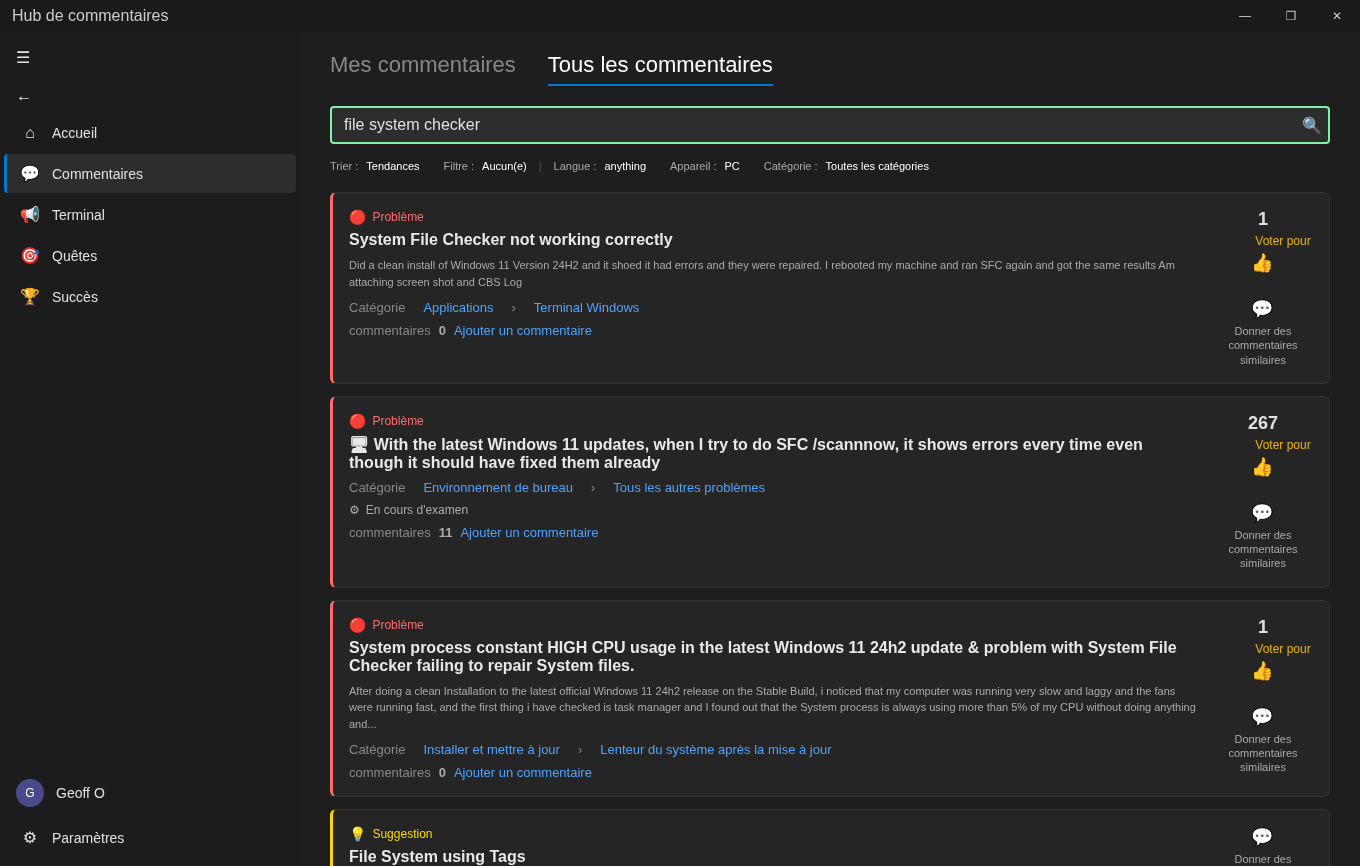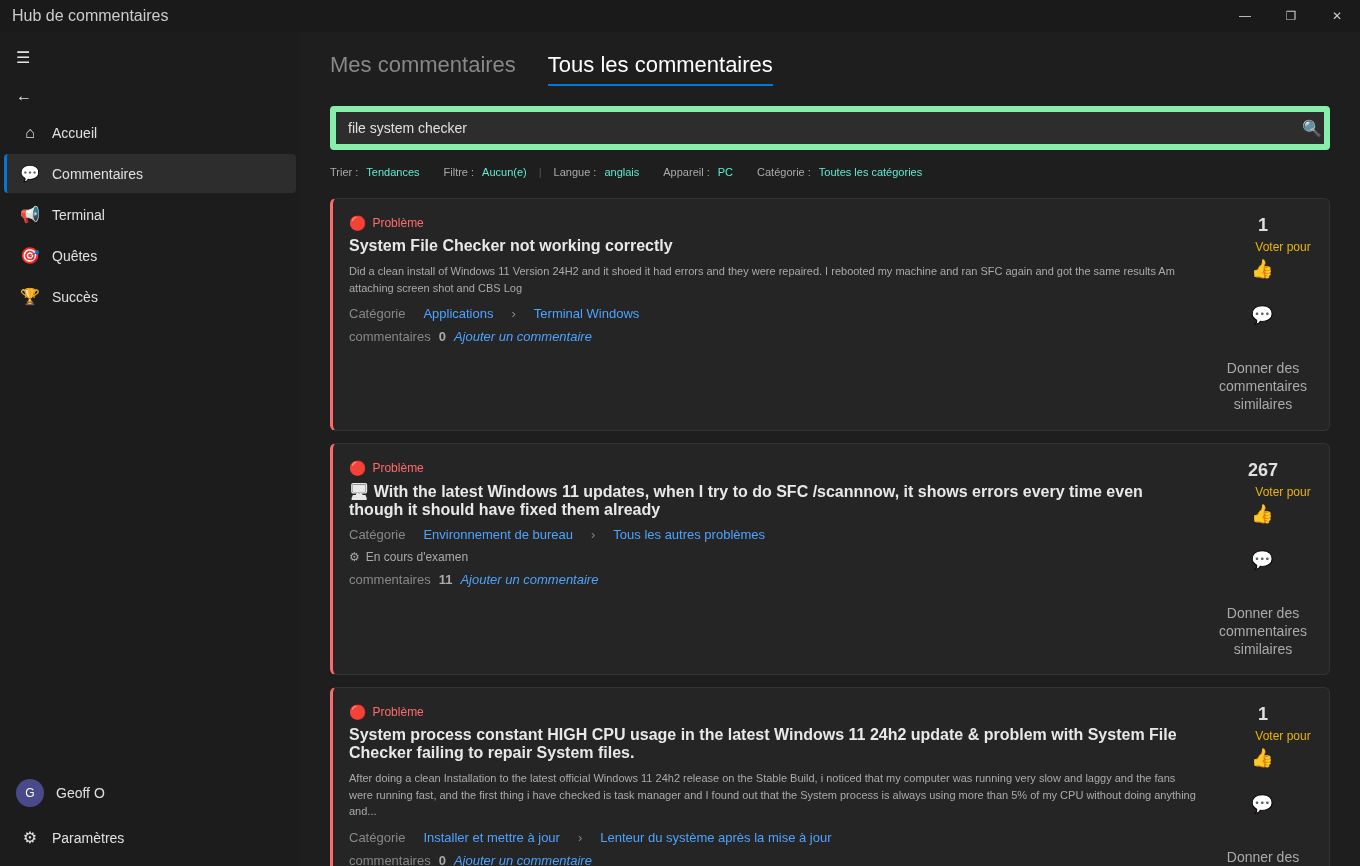--- a/index.html
+++ b/index.html
@@ -158,25 +158,25 @@
       margin-bottom: 16px;
       align-items: center;
     }
     .search-container {
       flex: 1;
       position: relative;
     }
     .search-input {
       width: 100%;
       background: #2d2d2d;
-      border: 6px solid #86efac;
+      border: 2px solid #86efac;
       border-radius: 4px;
       padding: 8px 40px 8px 12px;
       color: #e0e0e0;
-      font-size: 14px;
+      font-size: 16px;
       outline: none;
     }
     .search-icon-btn {
       position: absolute;
       right: 8px;
       top: 50%;
       transform: translateY(-50%);
       background: none;
       border: none;
       color: #aaa;
@@ -202,21 +202,21 @@
       display: flex;
       align-items: center;
       gap: 8px;
       margin-bottom: 20px;
       flex-wrap: wrap;
       font-size: 11px;
       color: #aaa;
     }
     .filter-label { color: #aaa; }
     .filter-value {
-      color: #5eead4;
+      color: #ffffff;
       cursor: pointer;
       text-align: right;
     }
     .filter-divider {
       color: #555;
       margin: 0 4px;
     }
 
     
     .result-card {
@@ -264,26 +264,25 @@
       flex-direction: column;
       align-items: center;
       gap: 4px;
       text-align: center;
     }
     .similar-icon {
       font-size: 18px;
       color: #4da3ff;
     }
     .similar-label {
-      font-size: 14px;
+      font-size: 11px;
       color: #aaa;
       text-align: center;
       max-width: 90px;
       line-height: 1.3;
-      margin-top: 29px;
     }
 
     .problem-tag {
       display: flex;
       align-items: center;
       gap: 6px;
       color: #ff6b6b;
       font-size: 12px;
       margin-bottom: 6px;
     }
@@ -334,21 +333,20 @@
       display: flex;
       align-items: center;
       gap: 8px;
       font-size: 13px;
       color: #888;
     }
     .comment-count { font-weight: bold; color: #aaa; }
     .add-comment-link {
       color: #4da3ff;
       cursor: pointer;
-      font-style: italic;
     }
 
     .border-left-red { border-left: 3px solid #ff6b6b; }
     .border-left-yellow { border-left: 3px solid #ffd700; }
   </style>
 </head>
 <body>
 
 <div class="titlebar">
   <span class="titlebar-title">Hub de commentaires</span>
@@ -423,21 +421,21 @@
     </div>
 
     <div class="filter-bar">
       <span class="filter-label">Trier :</span>
       <span class="filter-value">Tendances</span>
       <span class="filter-divider"> </span>
       <span class="filter-label">Filtre :</span>
       <span class="filter-value">Aucun(e)</span>
       <span class="filter-divider">|</span>
       <span class="filter-label">Langue :</span>
-      <span class="filter-value">anglais</span>
+      <span class="filter-value">anything</span>
       <span class="filter-divider"> </span>
       <span class="filter-label">Appareil :</span>
       <span class="filter-value">PC</span>
       <span class="filter-divider"> </span>
       <span class="filter-label">Catégorie :</span>
       <span class="filter-value">Toutes les catégories</span>
     </div>
 
     <div class="result-card border-left-red">
       <div class="result-card-left">

